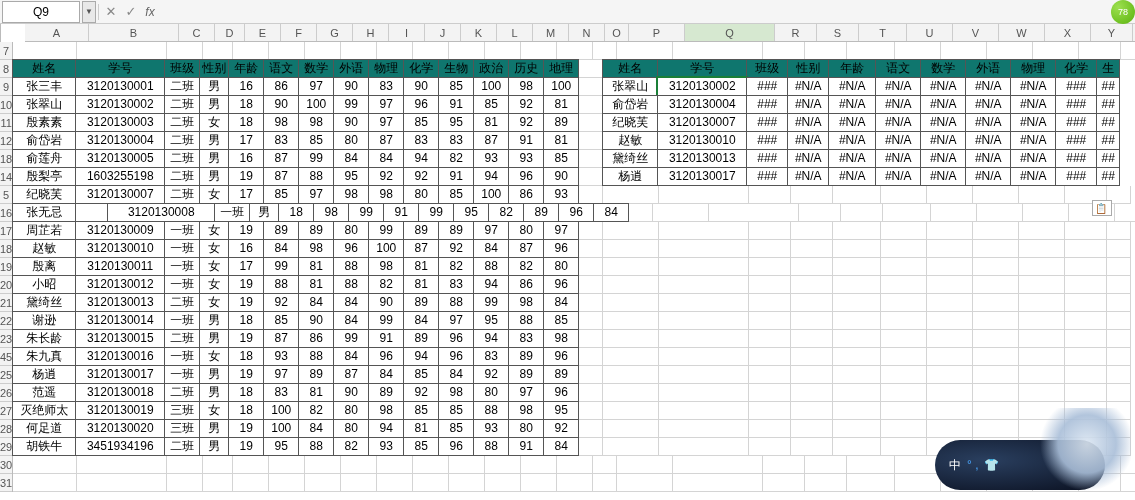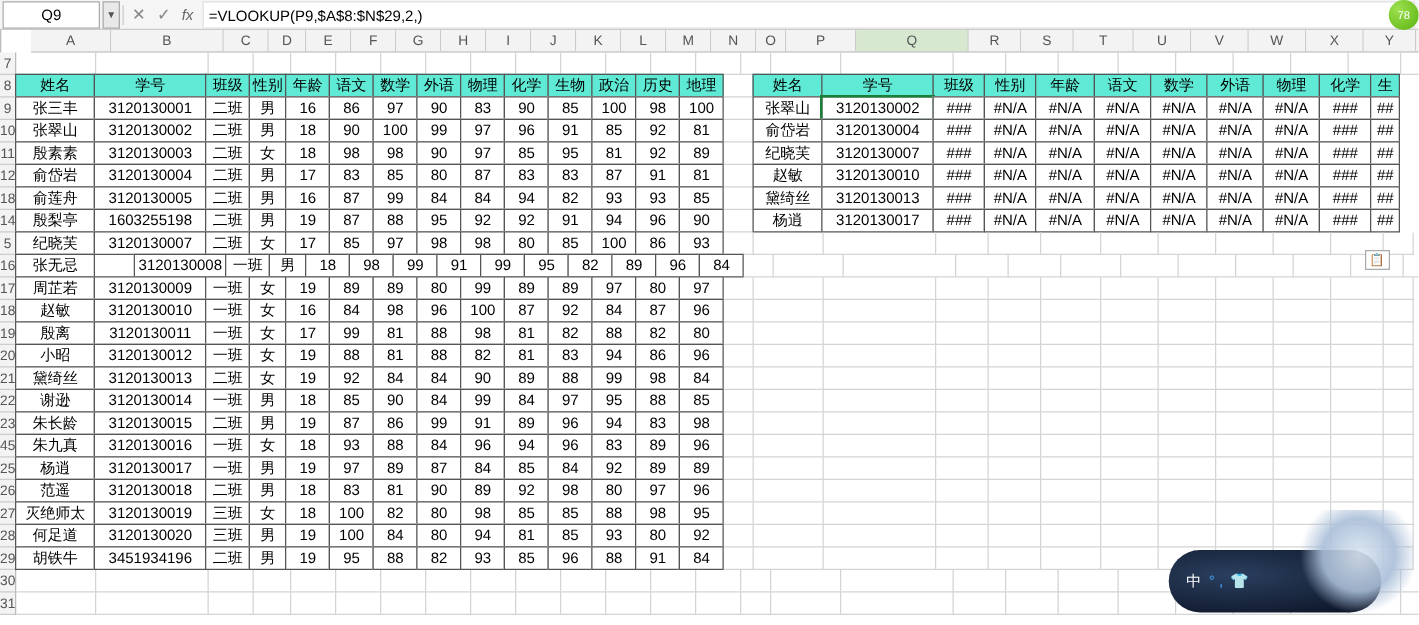--- a/index.html
+++ b/index.html
@@ -15,41 +15,40 @@
 .col-headers { display: flex; margin-left: 24px; height: 18px; background: #f0f0f0; border-bottom: 1px solid #bbb; }
 .ch { border-right: 1px solid #ccc; text-align: center; font-size: 11px; color: #555; line-height: 18px; background: #f3f3f3; }
 .corner { width: 24px; height: 18px; background: #eee; border-right: 1px solid #bbb; border-bottom: 1px solid #bbb; }
 .top-row { display: flex; }
 .body { display: flex; }
 .row-headers { width: 24px; background: #f3f3f3; border-right: 1px solid #bbb; }
 .rh { height: 18px; text-align: center; font-size: 11px; color: #555; line-height: 18px; border-bottom: 1px solid #ccc; }
 .grid { position: relative; }
 .row { display: flex; height: 18px; }
 .cell { border-right: 1px solid #d4d4d4; border-bottom: 1px solid #d4d4d4; height: 18px; line-height: 17px; font-size: 12px; text-align: center; overflow: hidden; white-space: nowrap; }
-.hdr { background: #5eead4; color: #000; font-weight: 400; border: 1px solid #555; margin: -1px 0 0 -1px; height: 19px; }
+.hdr { background: #0f766e; color: #000; font-weight: 400; border: 1px solid #555; margin: -1px 0 0 -1px; height: 19px; }
 .dat { background: #fff; border: 1px solid #555; margin: -1px 0 0 -1px; height: 19px; }
 .empty { border-right: 1px solid #d4d4d4; border-bottom: 1px solid #d4d4d4; }
 .active-col { background: #d6e8d0; }
 .sel { outline: 2px solid #1a7f37; outline-offset: -1px; }
 .ime { position: absolute; right: 30px; bottom: 10px; width: 170px; height: 50px; background: radial-gradient(ellipse at 30% 40%, #2a3f5f, #0a1020); border-radius: 25px; color: #fff; display: flex; align-items: center; padding-left: 14px; font-size: 12px; gap: 6px; }
 .ime .dot { color: #4aa8ff; }
 .anime { position: absolute; right: 4px; bottom: 2px; width: 110px; height: 90px; background: radial-gradient(circle at 60% 40%, #dbe6f2 0%, #a9bed8 34%, rgba(169,190,216,0) 55%); opacity: 0.9; pointer-events: none; }
 .paste-opt { position: absolute; top: 200px; left: 1092px; width: 20px; height: 16px; border: 1px solid #aaa; background: #fff; font-size: 10px; display:flex; align-items:center; justify-content:center; }
 </style>
 </head>
 <body>
 
 <div class="formula-bar">
   <div class="name-box">Q9</div>
   <div class="name-drop">▼</div>
   <div class="fx-sep"></div>
   <div class="fx-btn">✕</div>
   <div class="fx-btn">✓</div>
   <div class="fx-lbl">fx</div>
-  <div class="formula-input">=VLOOKUP(P9,$A$8:$N$29,2,)</div>
   <div class="badge">78</div>
 </div>
 
 <div class="top-row">
   <div class="corner"></div>
   <div class="col-headers" id="col-headers">
       <div class="ch" style="width: 64px;">A</div>
       <div class="ch" style="width: 90px;">B</div>
       <div class="ch" style="width: 36px;">C</div>
       <div class="ch" style="width: 30px;">D</div>
@@ -354,21 +353,21 @@
         <div class="cell empty" style="width: 48px;"></div>
         <div class="cell empty" style="width: 46px;"></div>
         <div class="cell empty" style="width: 46px;"></div>
         <div class="cell empty" style="width: 46px;"></div>
         <div class="cell empty" style="width: 46px;"></div>
         <div class="cell empty" style="width: 42px;"></div>
         <div class="cell empty" style="width: 24px;"></div>
       </div>
       <div class="row">
         <div class="cell dat" style="width: 64px;">张无忌</div>
-        <div class="cell dat" style="width: 74px; margin-left: 31px;">3120130008</div>
+        <div class="cell dat" style="width: 108px; margin-left: 31px;">3120130008</div>
         <div class="cell dat" style="width: 36px;">一班</div>
         <div class="cell dat" style="width: 30px;">男</div>
         <div class="cell dat" style="width: 36px;">18</div>
         <div class="cell dat" style="width: 36px;">98</div>
         <div class="cell dat" style="width: 36px;">99</div>
         <div class="cell dat" style="width: 36px;">91</div>
         <div class="cell dat" style="width: 36px;">99</div>
         <div class="cell dat" style="width: 36px;">95</div>
         <div class="cell dat" style="width: 36px;">82</div>
         <div class="cell dat" style="width: 36px;">89</div>

